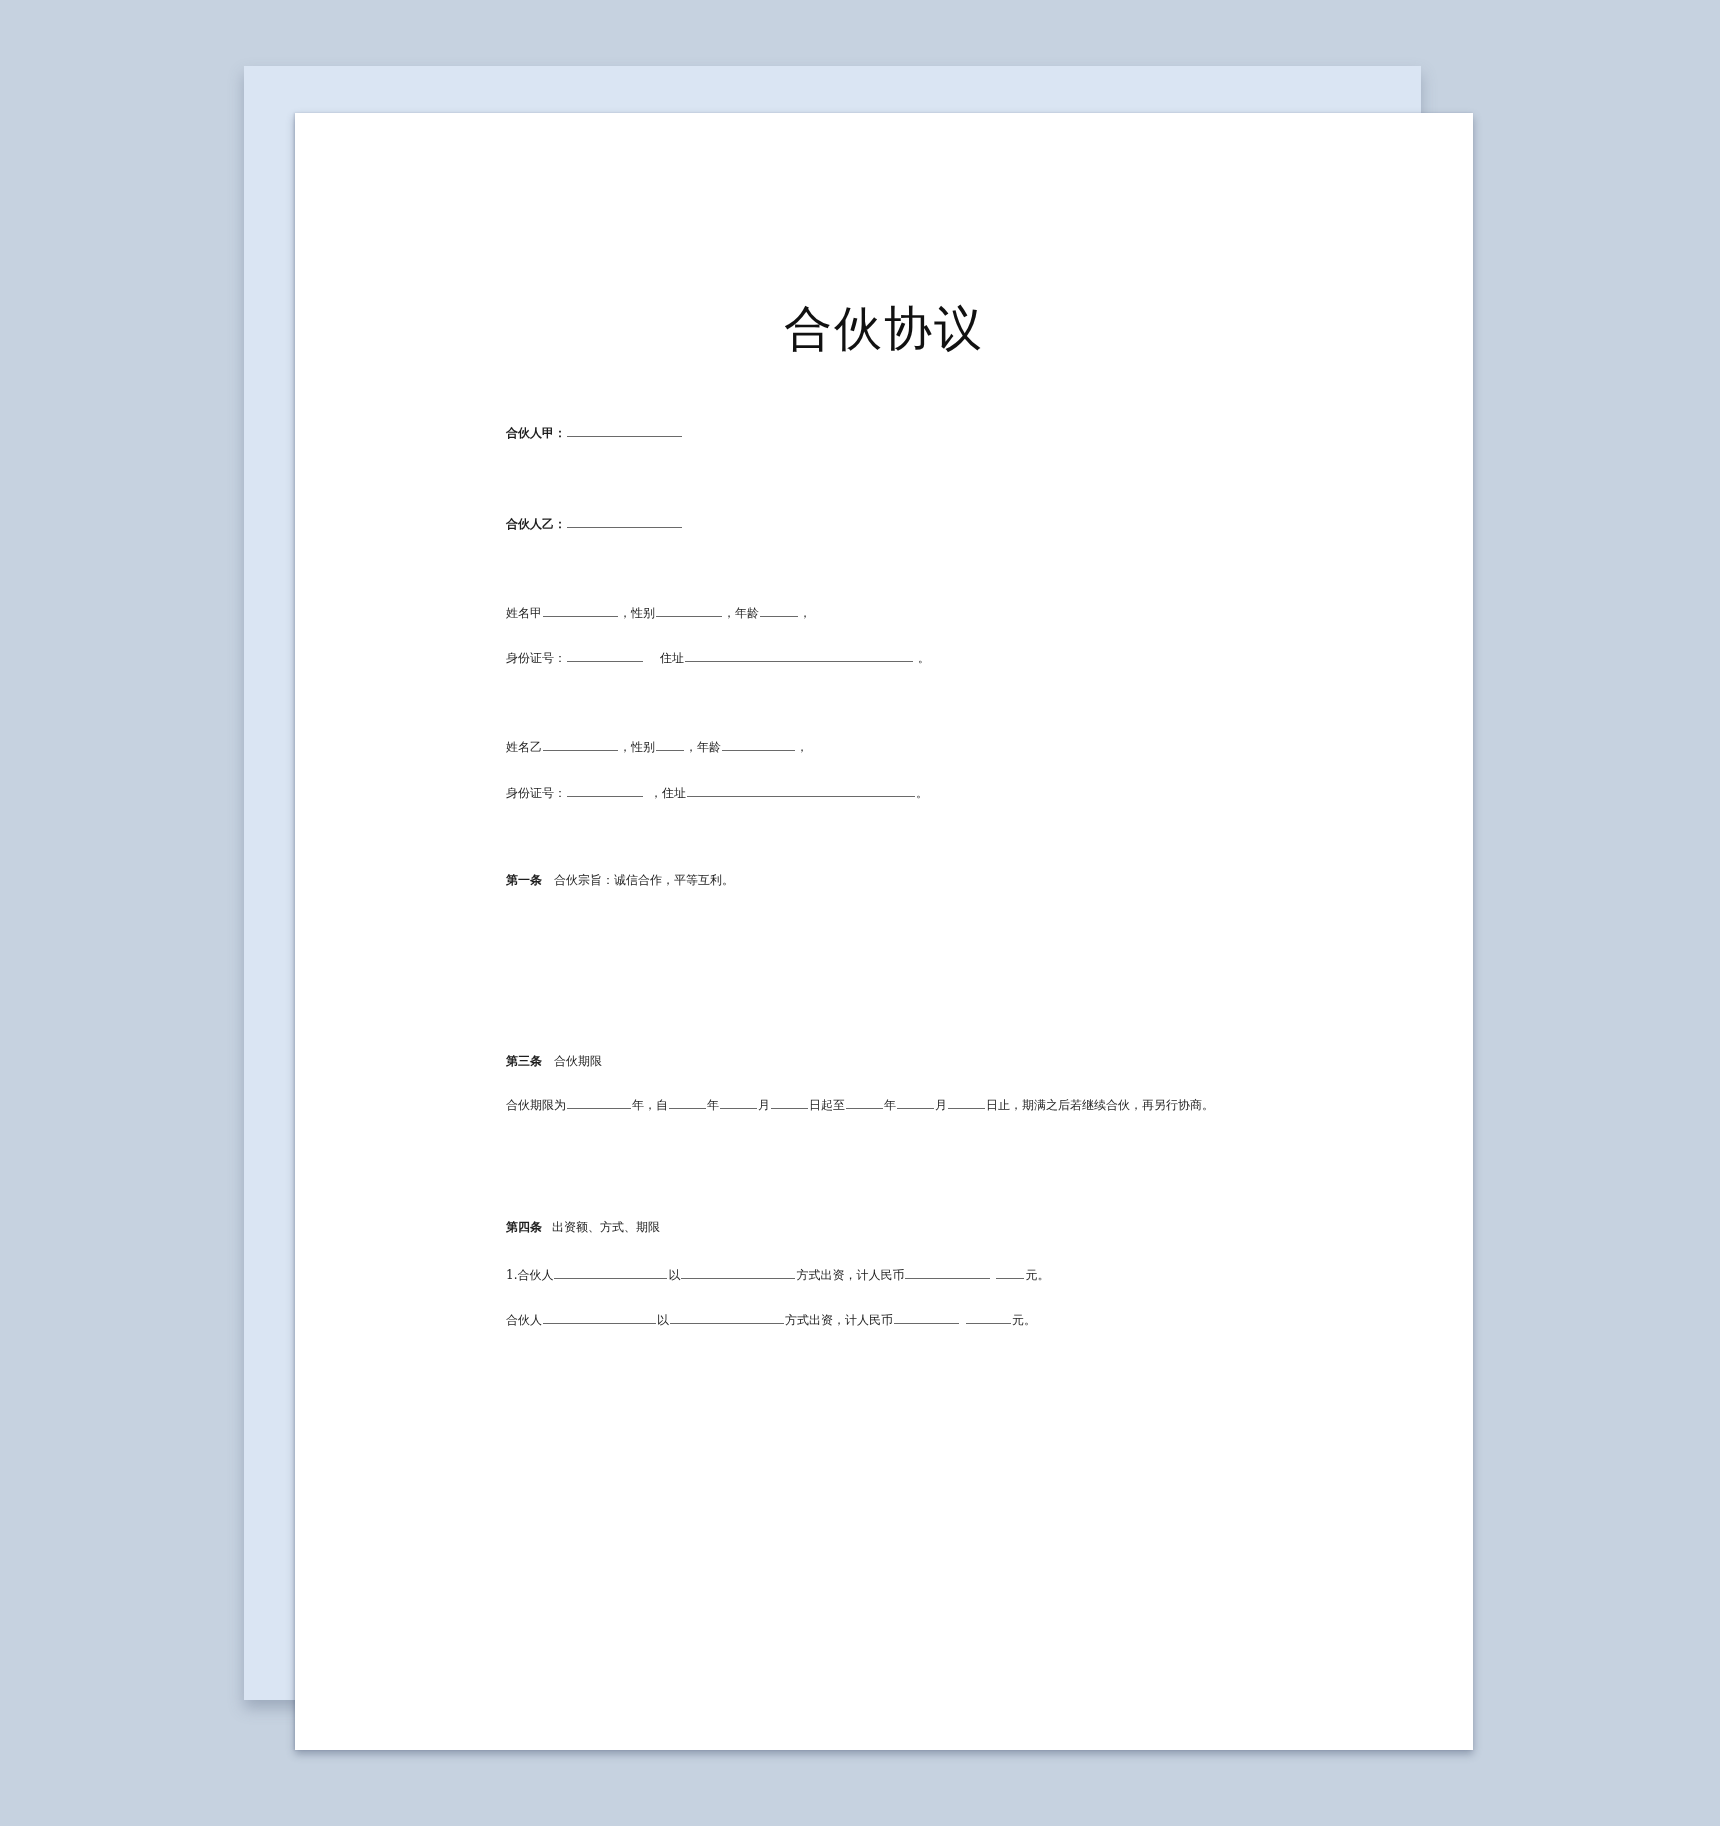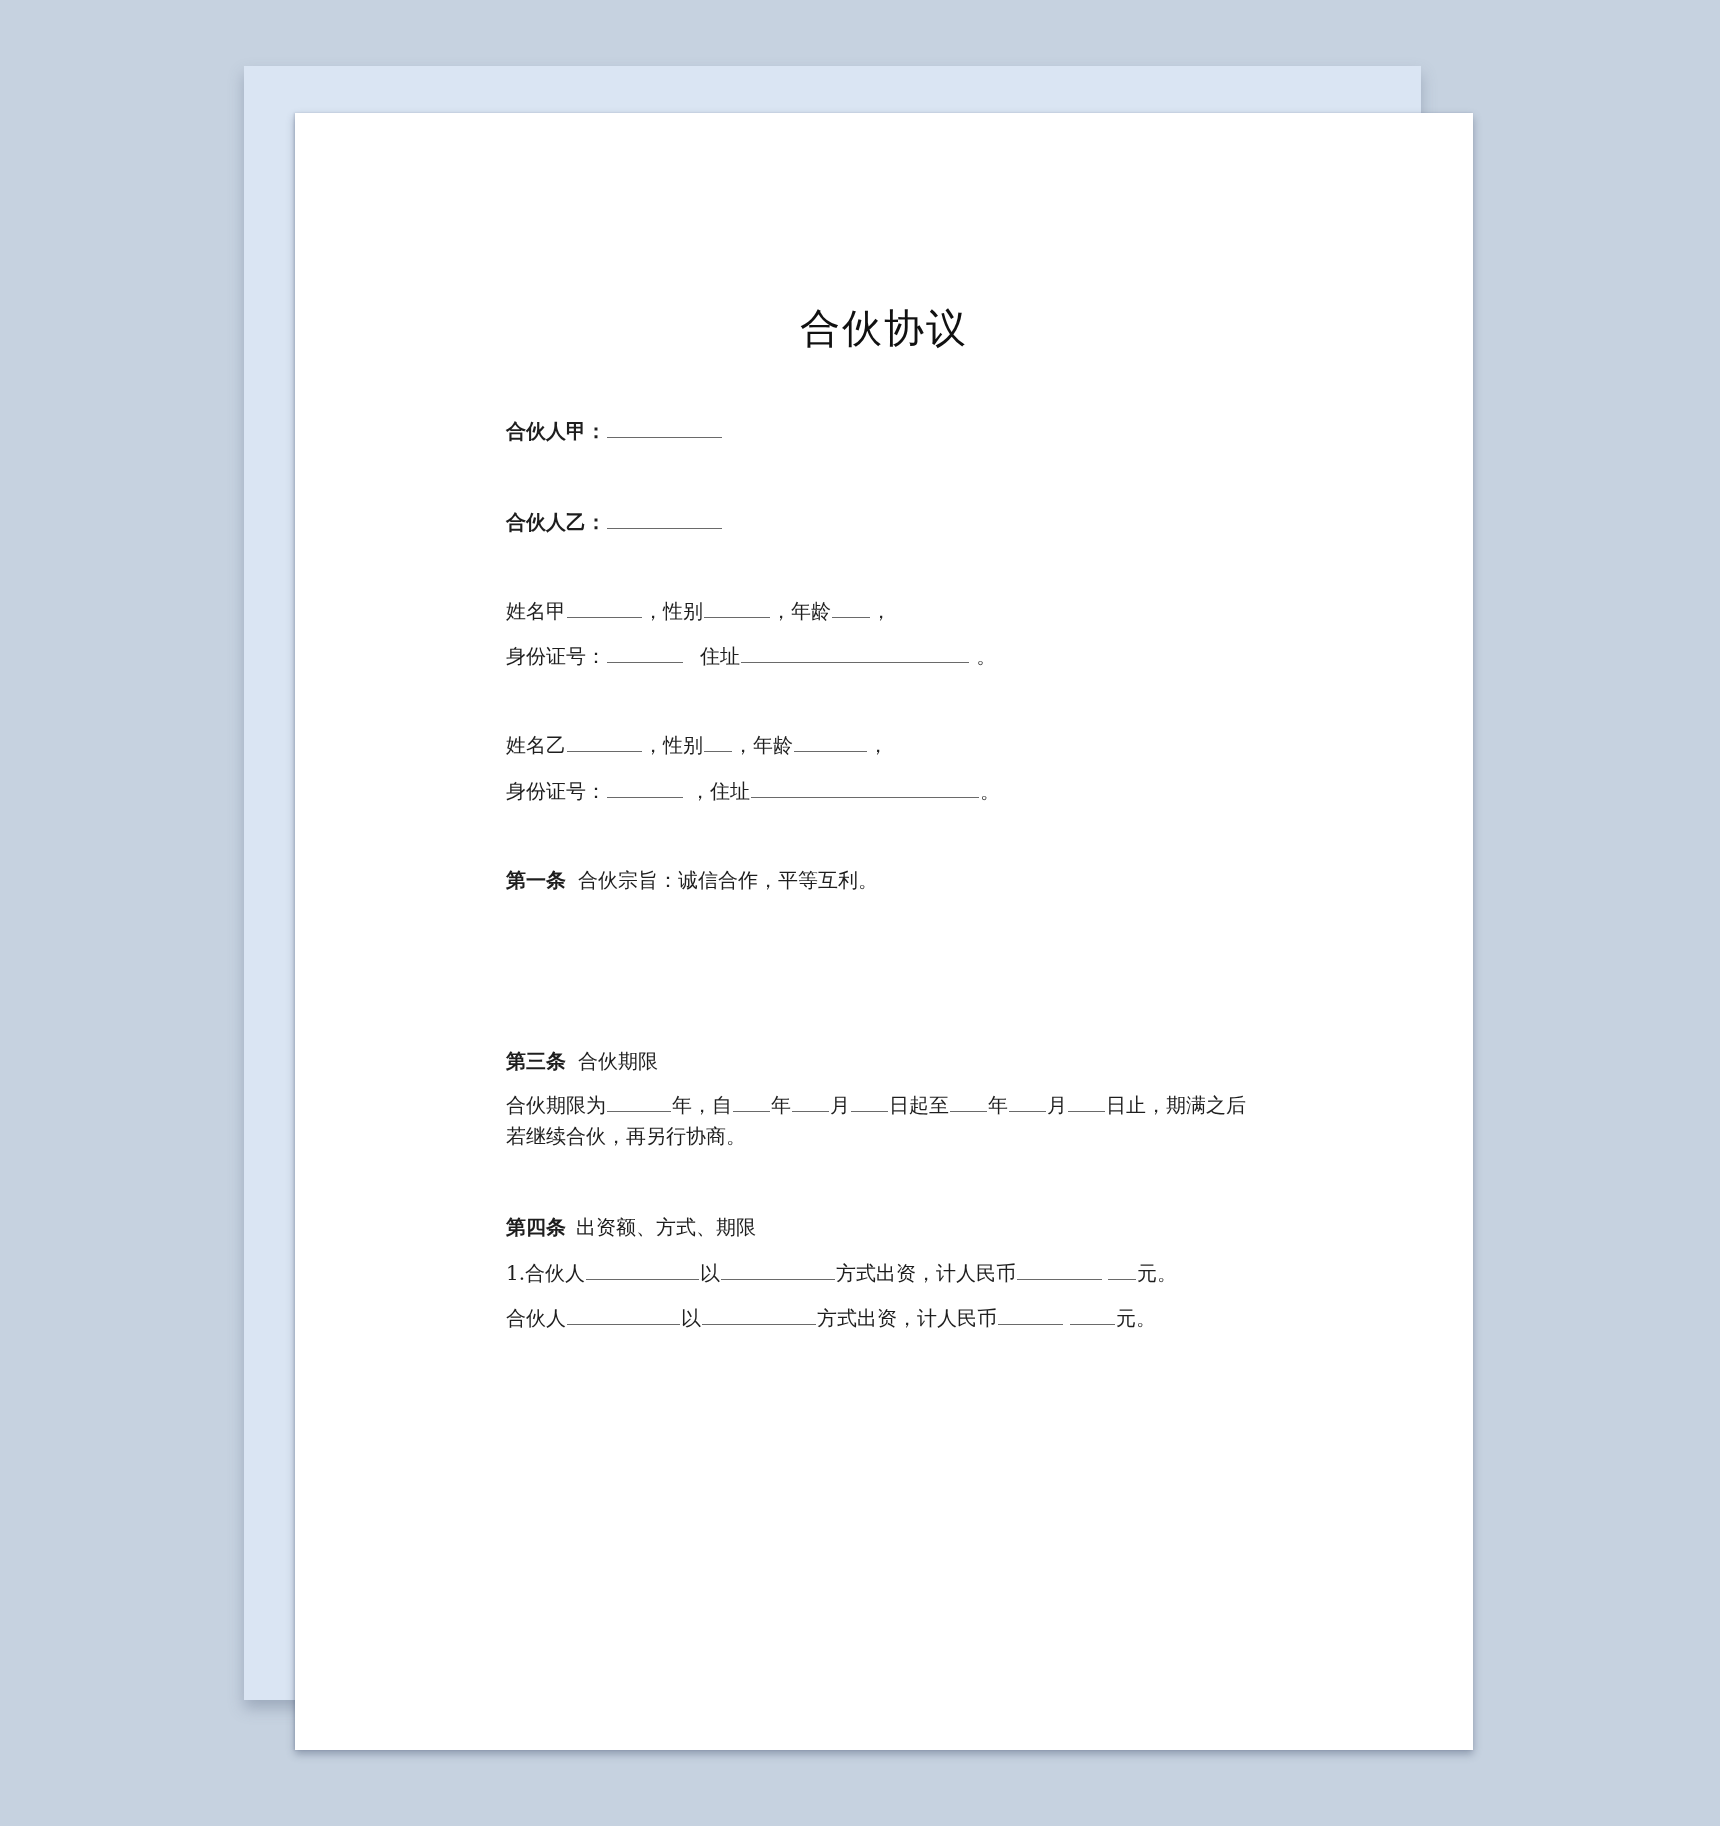--- a/index.html
+++ b/index.html
@@ -23,29 +23,29 @@
     left: 295px; top: 113px;
     width: 1178px; height: 1637px;
     background: #ffffff;
     box-shadow: 0 4px 8px rgba(70,85,110,0.45), -1px 0 2px rgba(70,85,110,0.2);
   }
   .doc-title {
     position: absolute;
     left: 0; width: 100%;
     top: 188px;
     text-align: center;
-    font-size: 40px;
+    font-size: 48px;
     line-height: 54px;
     letter-spacing: 2px;
     color: #111;
   }
   .line {
     position: absolute;
     left: 211px;
-    font-size: 20px;
+    font-size: 12px;
     line-height: 26px;
     white-space: nowrap;
     color: #1e1e1e;
   }
   .wide { width: 752px; white-space: normal; line-height: 31px; }
   .bold { font-weight: bold; }
   .blank {
     display: inline-block;
     border-bottom: 1.5px solid #6a6a6a;
     height: 18px;

